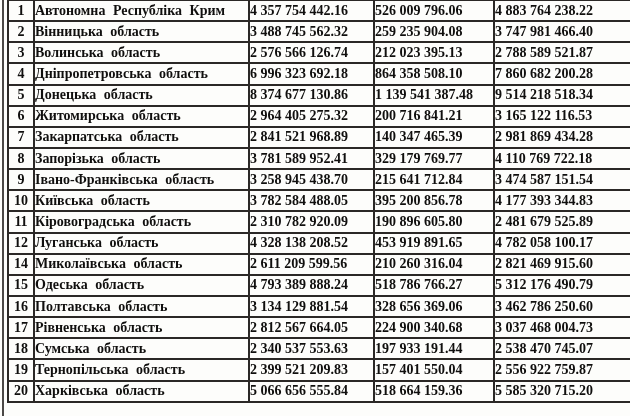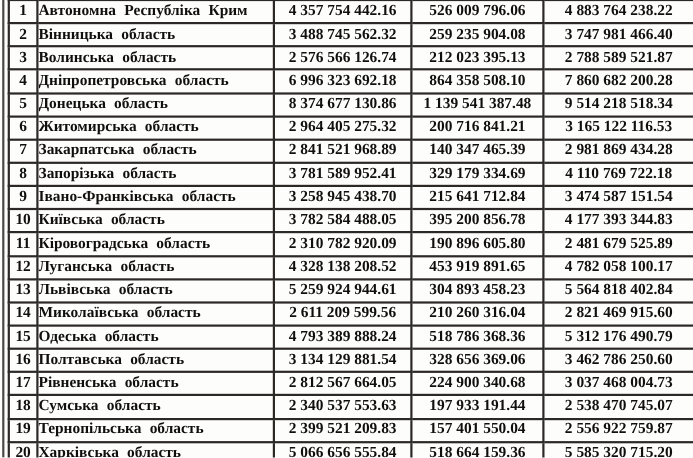--- a/index.html
+++ b/index.html
@@ -35,21 +35,21 @@
     font-weight: bold;
     font-size: 14px;
     line-height: 1;
     color: var(--text-color);
     white-space: nowrap;
     overflow: hidden;
     vertical-align: middle;
   }
   td.cell-rownum { text-align: center; }
   td.cell-region { text-align: left; padding-left: 5px; word-spacing: 4px; margin-left: 24px; }
-  td.cell-amount { text-align: center; padding-right: 4px; }
+  td.cell-amount { text-align: left; padding-right: 4px; }
 </style>
 </head>
 <body>
 
 <div class="page">
   <div class="page-edge-line"></div>
 
   <div class="table-wrap">
     <table class="regions">
       <colgroup>
@@ -106,21 +106,21 @@
     <td class="cell-rownum">7</td>
     <td class="cell-region">Закарпатська область</td>
     <td class="cell-amount">2 841 521 968.89</td>
     <td class="cell-amount">140 347 465.39</td>
     <td class="cell-amount">2 981 869 434.28</td>
   </tr>
           <tr>
     <td class="cell-rownum">8</td>
     <td class="cell-region">Запорізька область</td>
     <td class="cell-amount">3 781 589 952.41</td>
-    <td class="cell-amount">329 179 334.69</td>
+    <td class="cell-amount">329 179 769.77</td>
     <td class="cell-amount">4 110 769 722.18</td>
   </tr>
           <tr>
     <td class="cell-rownum">9</td>
     <td class="cell-region">Івано-Франківська область</td>
     <td class="cell-amount">3 258 945 438.70</td>
     <td class="cell-amount">215 641 712.84</td>
     <td class="cell-amount">3 474 587 151.54</td>
   </tr>
           <tr>
@@ -138,38 +138,31 @@
     <td class="cell-amount">2 481 679 525.89</td>
   </tr>
           <tr>
     <td class="cell-rownum">12</td>
     <td class="cell-region">Луганська область</td>
     <td class="cell-amount">4 328 138 208.52</td>
     <td class="cell-amount">453 919 891.65</td>
     <td class="cell-amount">4 782 058 100.17</td>
   </tr>
           <tr>
-    <td class="cell-rownum">13</td>
-    <td class="cell-region">Львівська область</td>
-    <td class="cell-amount">5 259 924 944.61</td>
-    <td class="cell-amount">304 893 458.23</td>
-    <td class="cell-amount">5 564 818 402.84</td>
-  </tr>
-          <tr>
     <td class="cell-rownum">14</td>
     <td class="cell-region">Миколаївська область</td>
     <td class="cell-amount">2 611 209 599.56</td>
     <td class="cell-amount">210 260 316.04</td>
     <td class="cell-amount">2 821 469 915.60</td>
   </tr>
           <tr>
     <td class="cell-rownum">15</td>
     <td class="cell-region">Одеська область</td>
     <td class="cell-amount">4 793 389 888.24</td>
-    <td class="cell-amount">518 786 368.36</td>
+    <td class="cell-amount">518 786 766.27</td>
     <td class="cell-amount">5 312 176 490.79</td>
   </tr>
           <tr>
     <td class="cell-rownum">16</td>
     <td class="cell-region">Полтавська область</td>
     <td class="cell-amount">3 134 129 881.54</td>
     <td class="cell-amount">328 656 369.06</td>
     <td class="cell-amount">3 462 786 250.60</td>
   </tr>
           <tr>

